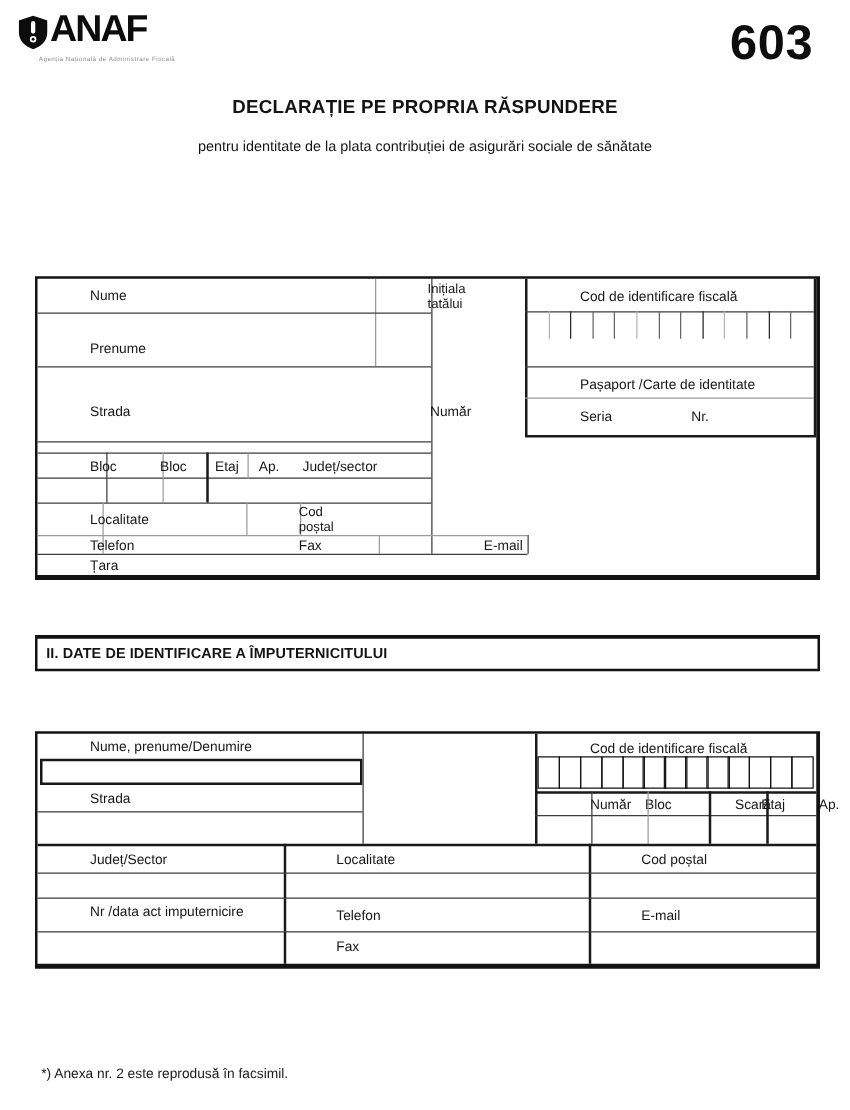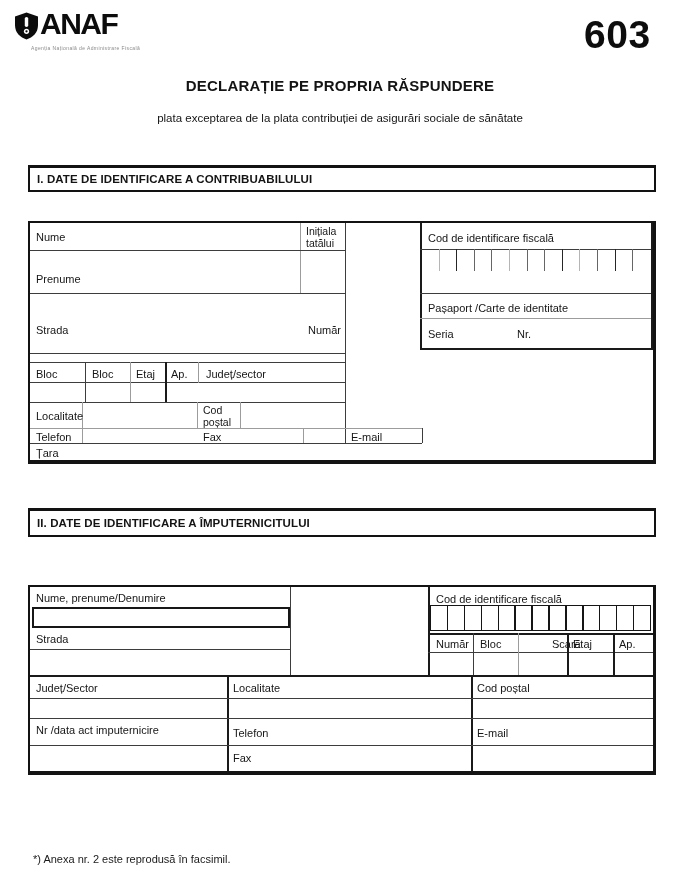--- a/index.html
+++ b/index.html
@@ -1,19 +1,19 @@
 <!DOCTYPE html>
 <html><head>
 <meta charset="utf-8">
 <style>
   html,body{margin:0;padding:0;background:#fff;}
   .page{position:relative;width:680px;height:888px;background:#fff;
         font-family:"Liberation Sans", sans-serif;color:#141414;overflow:hidden;}
   .abs{position:absolute;}
-  .lbl{position:absolute;font-size:11px;color:#161616;white-space:nowrap;line-height:1.15;}
+  .lbl{position:absolute;font-size:11px;color:#161616;white-space:nowrap;line-height:1.15;margin-left:36px;}
   .lbl-wrap{white-space:normal;font-size:10.5px;line-height:1.12;}
   .hline{position:absolute;height:1px;background:#3d3d3d;}
   .hline.faint{background:#9c9c9c;}
   .hline.dark{height:2px;background:#1a1a1a;}
   .vline{position:absolute;width:1px;background:#3d3d3d;}
   .vline.faint{background:#9c9c9c;}
   .vline.dark{width:2px;background:#1a1a1a;}
   .sechead{position:absolute;left:28px;width:628px;border:2px solid #121212;border-top-width:3px;
            box-sizing:border-box;display:flex;align-items:center;}
   .sechead span{font-size:11.5px;font-weight:bold;padding-left:7px;letter-spacing:.1px;}
@@ -49,25 +49,22 @@
         <circle cx="12" cy="19.6" r="2.7" fill="#ffffff"></circle>
         <circle cx="12" cy="19.6" r="1.2" fill="#0c0c0c"></circle>
       </svg>
     </span>
     <span class="logo-text">ANAF</span>
   </div>
   <div class="logo-sub" style="left:31px;top:45px;">Agenția Națională de Administrare Fiscală</div>
   <div class="form-number" style="left:584px;top:13px;">603</div>
 
   <div class="doc-title" style="top:77px;">DECLARAȚIE PE PROPRIA RĂSPUNDERE</div>
-  <div class="doc-subtitle" style="top:112px;">plata exceptarea de la plata contribuției de asigurări sociale de sănătate</div>
+  <div class="doc-subtitle" style="top:112px;">pentru identitate de la plata contribuției de asigurări sociale de sănătate</div>
 
-  <div class="sechead" style="top:165px;height:27px;">
-    <span>I. DATE DE IDENTIFICARE A CONTRIBUABILULUI</span>
-  </div>
 
   <div class="formbox" style="top:221px;height:243px;">
 
     <div class="vline" style="left:315px;top:0;height:220px;"></div>
     <div class="vline faint" style="left:270px;top:0;height:70px;"></div>
 
     <div class="hline" style="left:0;top:27px;width:315px;"></div>
     <div class="hline" style="left:0;top:70px;width:315px;"></div>
     <div class="hline" style="left:0;top:130px;width:315px;"></div>
     <div class="hline" style="left:0;top:139px;width:315px;"></div>

